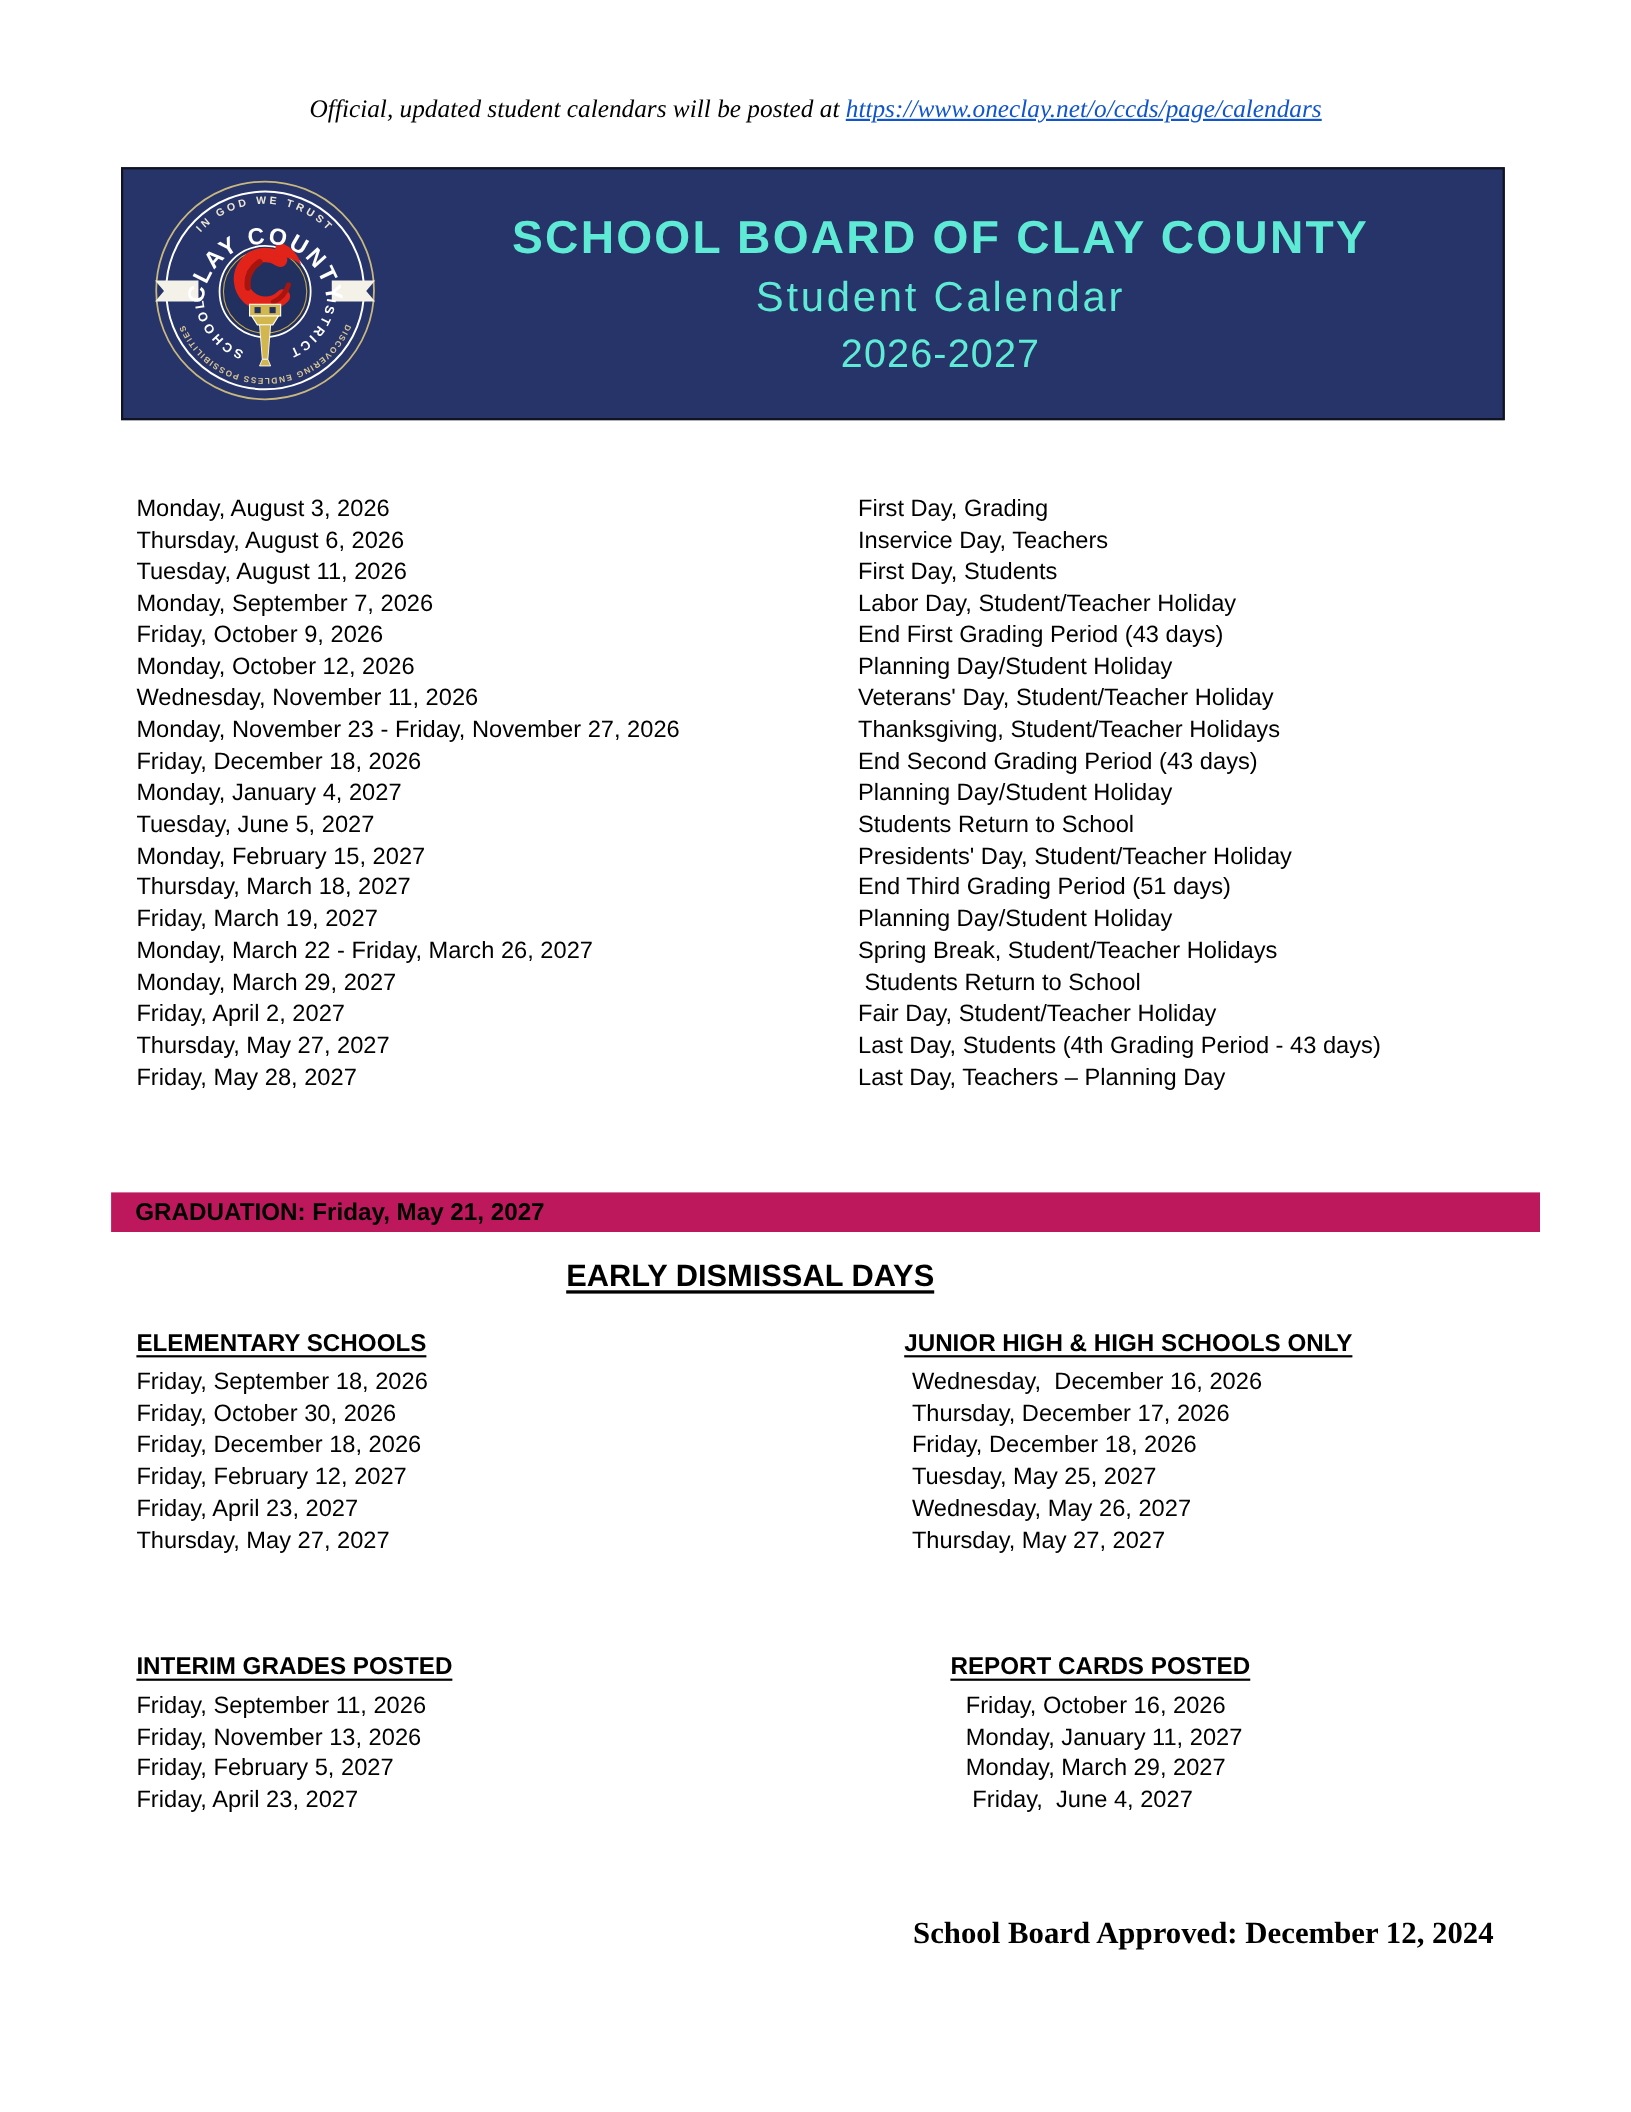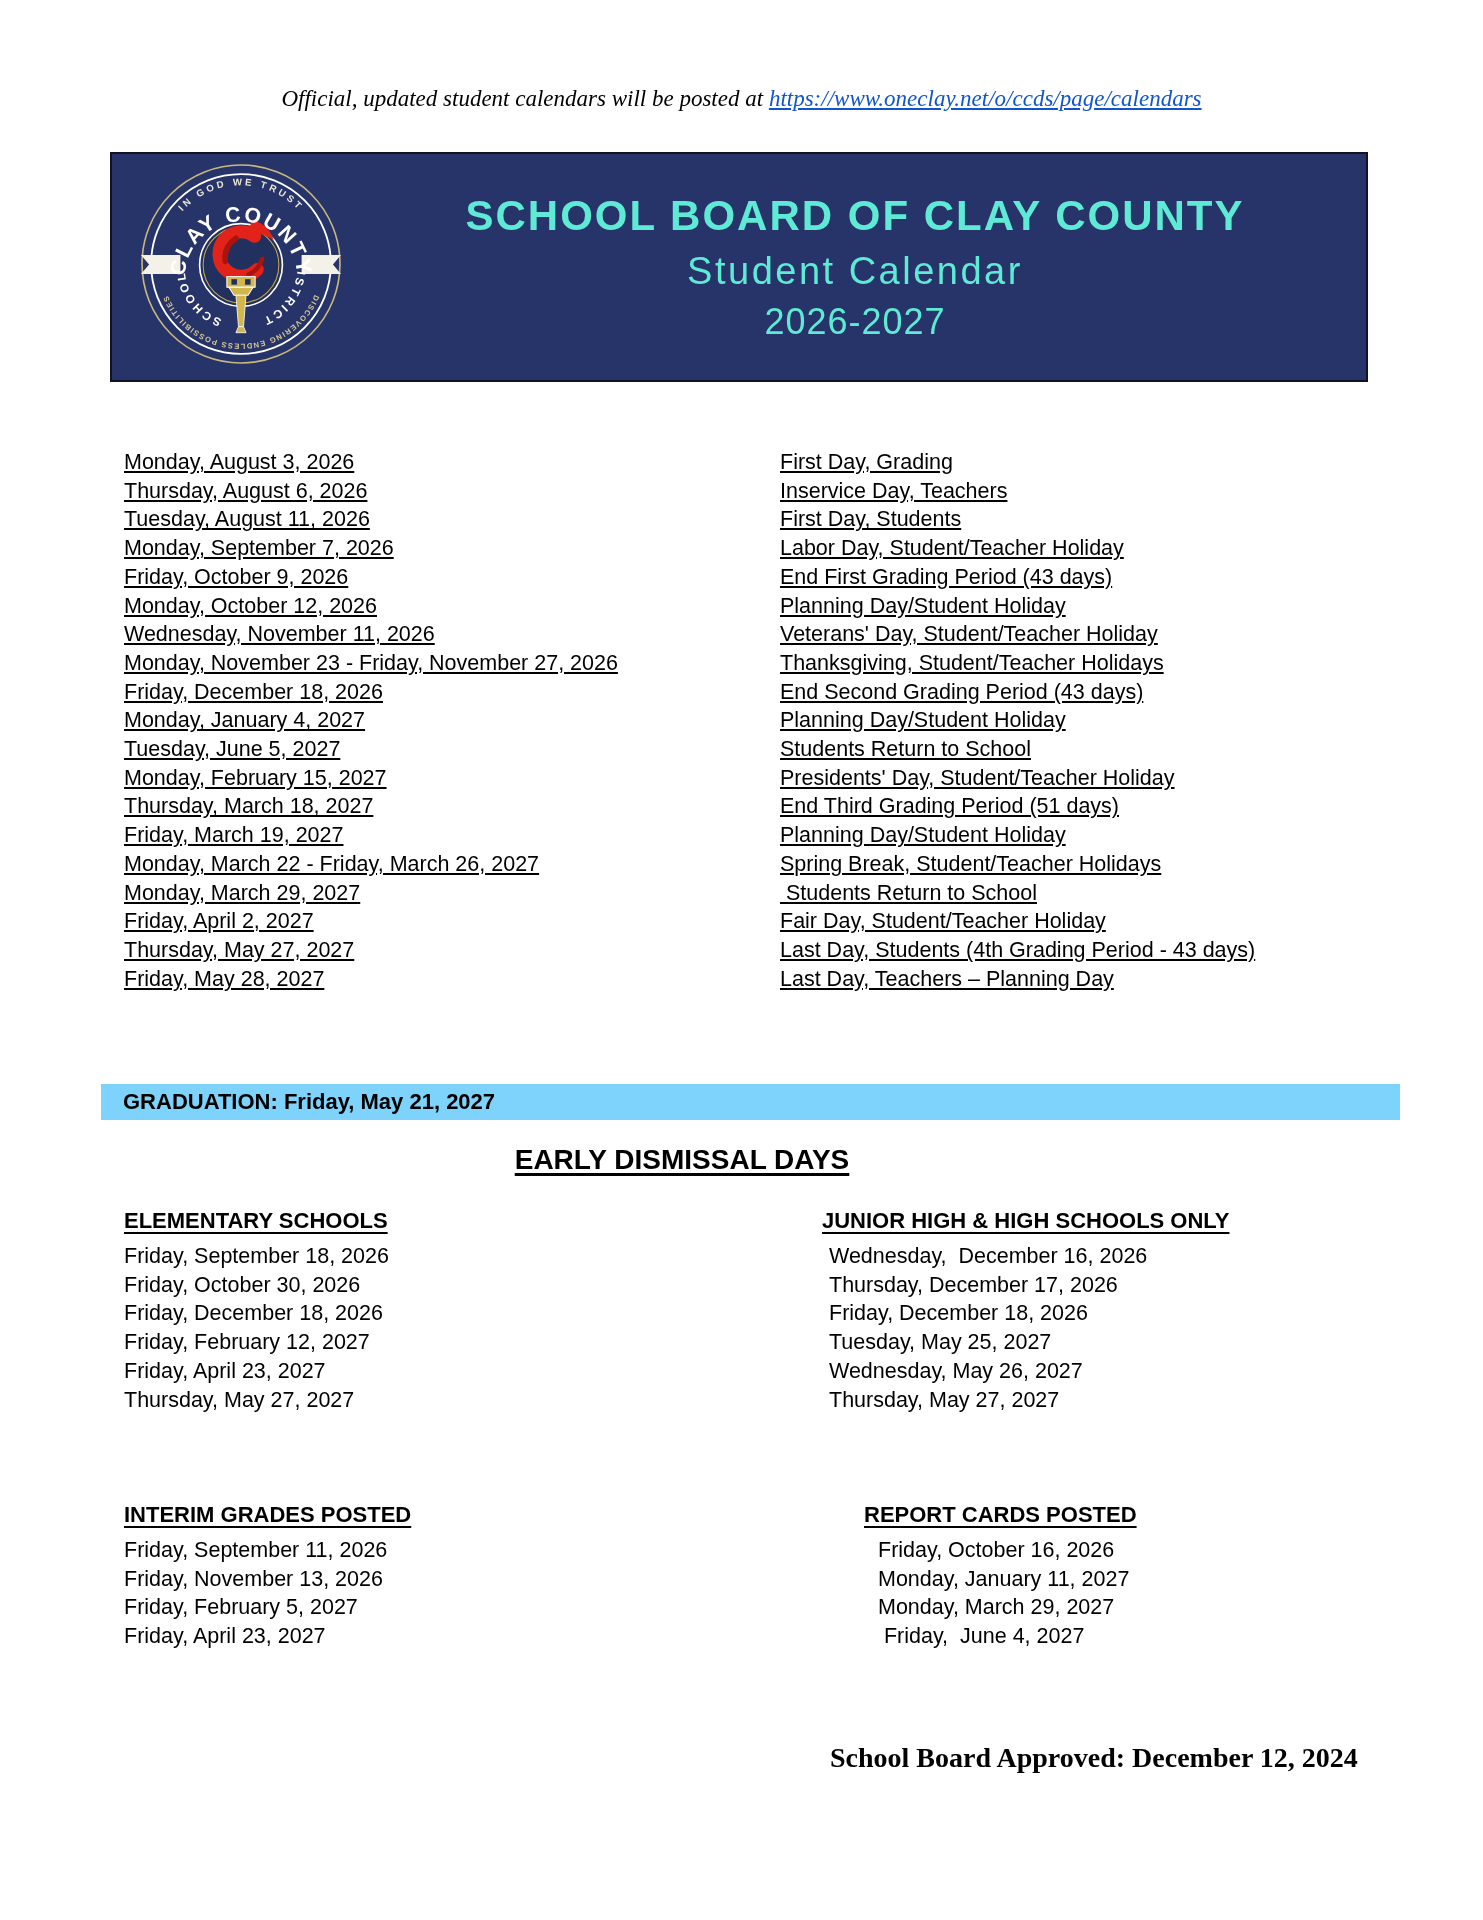--- a/index.html
+++ b/index.html
@@ -16,27 +16,27 @@
           background:#273469;border:2px solid #111420;box-sizing:border-box;}
   .banner-logo{position:absolute;left:28px;top:9px;width:202px;height:202px;}
   .banner-text{position:absolute;left:250px;right:18px;top:0;height:100%;
                display:flex;flex-direction:column;justify-content:center;align-items:center;
                color:#5eead4;text-align:center;}
   .banner-title{font-size:42px;font-weight:700;letter-spacing:2px;}
   .banner-sub{font-size:38px;font-weight:400;letter-spacing:2.5px;margin-top:10px;}
   .banner-years{font-size:36px;font-weight:400;letter-spacing:1px;margin-top:8px;}
 
   
-  .cal-table{position:absolute;left:124px;top:448px;text-decoration:underline;}
+  .cal-table{position:absolute;left:124px;top:448px;}
   .cal-row{display:grid;grid-template-columns:656px auto;line-height:28.7px;font-size:21.5px;}
   .cal-date,.cal-event{white-space:pre;}
 
   
   .grad-bar{position:absolute;left:101px;top:1084px;width:1299px;height:36px;
-            background:#7dd3fc;font-size:22px;font-weight:700;line-height:36px;
+            background:#be185d;font-size:22px;font-weight:700;line-height:36px;
             padding-left:22px;box-sizing:border-box;}
 
   
   .ed-title{position:absolute;top:1144px;left:0;width:1364px;text-align:center;
             font-size:28px;font-weight:700;text-decoration:underline;
             text-decoration-thickness:2.5px;text-underline-offset:4px;}
   .col-head{font-size:22px;font-weight:700;text-decoration:underline;
             text-decoration-thickness:2px;text-underline-offset:4px;margin-bottom:8px;}
   .date-list .date-item{font-size:21.5px;line-height:28.7px;white-space:pre;}
   .ed-col1{position:absolute;left:124px;top:1208px;}

